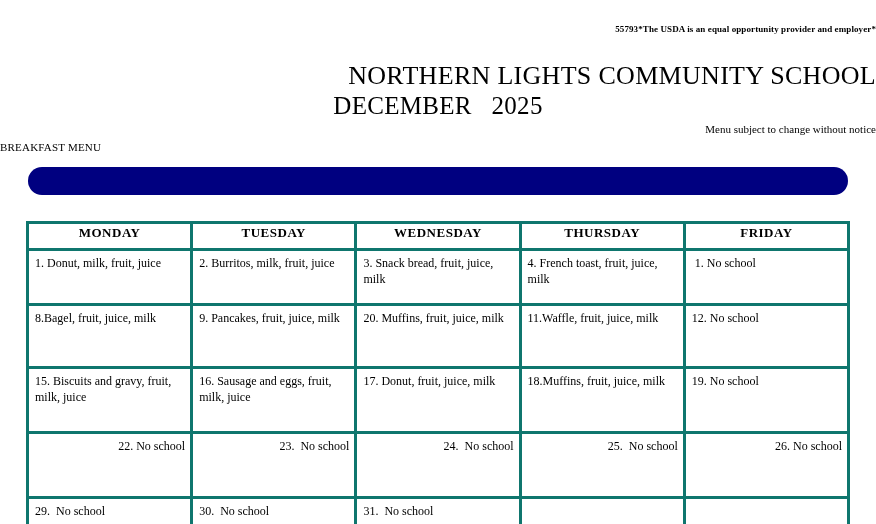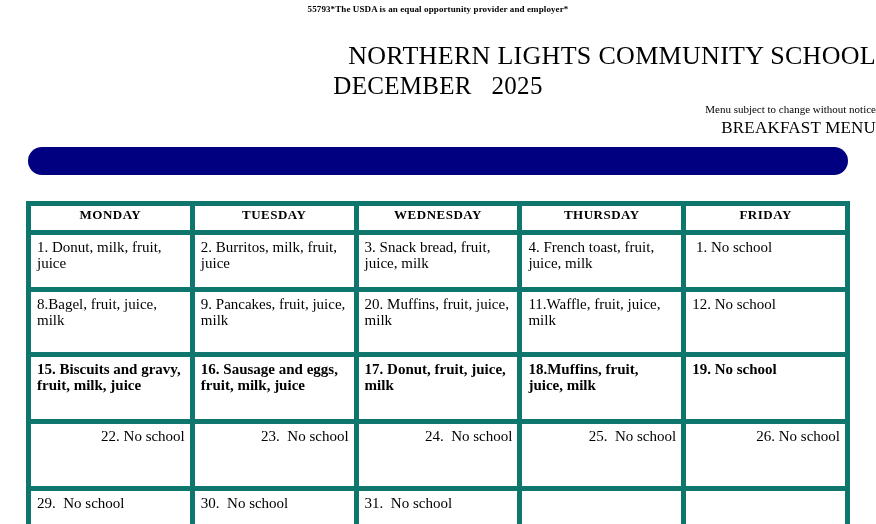--- a/index.html
+++ b/index.html
@@ -15,26 +15,26 @@
     overflow: hidden;
   }
   .page {
     position: relative;
     width: 876px;
     height: 524px;
   }
 
   
   .usda-line {
-    text-align: center;
+    text-align: right;
     font-size: 9px;
     font-weight: bold;
     font-family: "Liberation Serif", "DejaVu Serif", serif;
     letter-spacing: 0.1px;
-    padding-top: 4px;
+    padding-top: 24px;
     line-height: 11px;
   }
   .school-name {
     text-align: right;
     font-size: 26px;
     line-height: 30px;
     letter-spacing: 0.3px;
     padding-top: 5px;
     white-space: pre;
     margin-top: 21px;
@@ -46,22 +46,22 @@
     letter-spacing: 0.3px;
     white-space: pre;
   }
   .notice {
     text-align: right;
     font-size: 11px;
     line-height: 14px;
     padding-top: 2px;
   }
   .meal-type {
-    text-align: right;
-    font-size: 17px;
+    text-align: left;
+    font-size: 11px;
     line-height: 21px;
     padding-top: 1px;
     letter-spacing: 0.2px;
   }
 
   
   .banner-wrap {
     padding: 9px 28px 0 28px;
   }
   .banner {
@@ -74,42 +74,42 @@
   .table-wrap {
     padding: 26px 25px 0 26px;
   }
   table.calendar {
     border-collapse: collapse;
     width: 824px;
     table-layout: fixed;
   }
   table.calendar th,
   table.calendar td {
-    border: 5px solid #0f766e;
+    border: 3px solid #0f766e;
     vertical-align: top;
   }
   table.calendar th {
     text-align: center;
     font-size: 13px;
     font-weight: bold;
     letter-spacing: 0.5px;
     height: 21px;
     padding: 1px 2px 2px 2px;
   }
   table.calendar td {
-    font-size: 15px;
+    font-size: 12px;
     line-height: 16px;
     padding: 4px 5px 4px 6px;
     height: 48px;
     white-space: pre-wrap;
     margin-left: 28px;
   }
   tr.r1 td { height: 44px; }
   tr.r2 td { height: 52px; }
-  tr.r3 td { height: 54px; font-weight: bold; }
+  tr.r3 td { height: 54px; }
   tr.r4 td { height: 54px; text-align: right; }
   tr.r5 td { height: 54px; }
 </style>
 </head>
 <body>
 
 <div class="page">
 
   <div class="usda-line">55793*The USDA is an equal opportunity provider and employer*</div>
 

